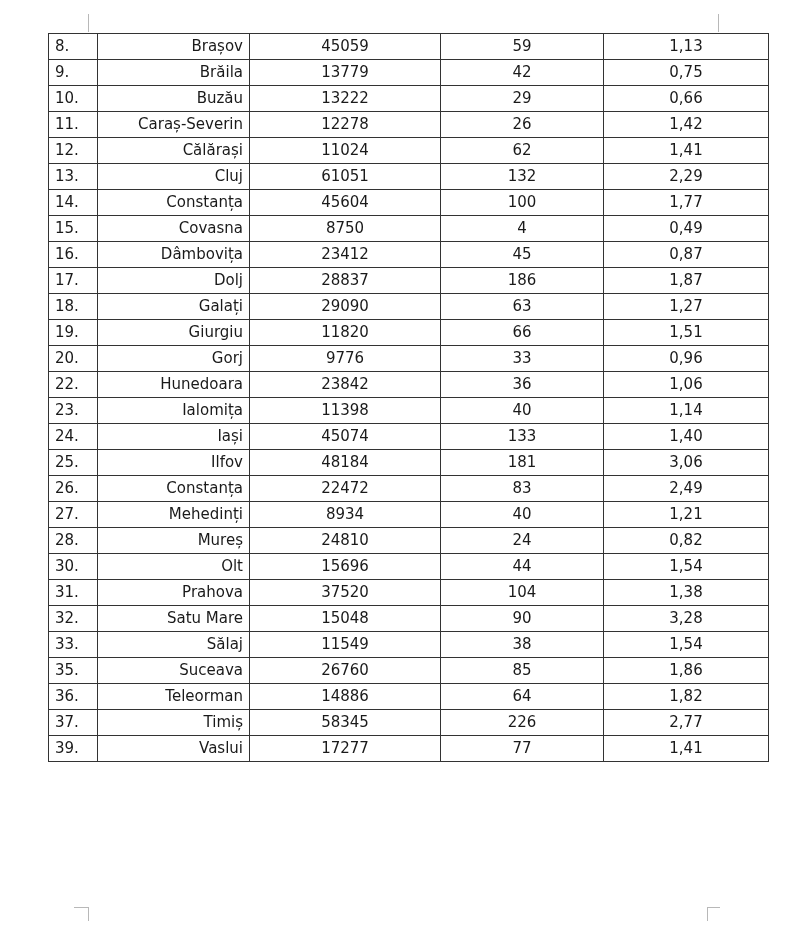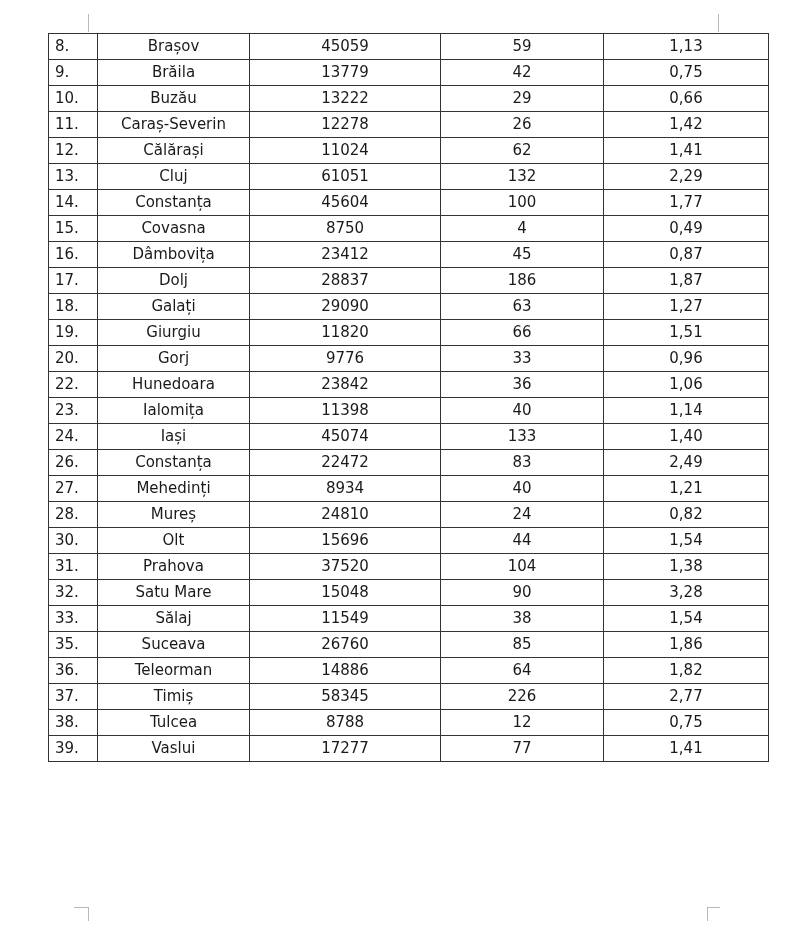--- a/index.html
+++ b/index.html
@@ -42,21 +42,21 @@
       line-height: 25px;
       white-space: nowrap;
       overflow: hidden;
     }
     col.c-num { width: 49px; }
     col.c-name { width: 152px; }
     col.c-pop { width: 191px; }
     col.c-cases { width: 163px; }
     col.c-rate { width: 165px; }
     td.num { text-align: left; padding-left: 5px; }
-    td.name { text-align: center; padding-left: 6px; }
+    td.name { text-align: right; padding-left: 6px; }
     td.center { text-align: center; }
   </style>
 </head>
 <body>
 
 <div class="corner corner-tl"></div>
 <div class="corner corner-tr"></div>
 <div class="corner corner-bl"></div>
 <div class="corner corner-br"></div>
 
@@ -175,20 +175,27 @@
         <td class="center">1,14</td>
       </tr>
       <tr>
         <td class="num">24.</td>
         <td class="name">Iași</td>
         <td class="center">45074</td>
         <td class="center">133</td>
         <td class="center">1,40</td>
       </tr>
       <tr>
+        <td class="num">25.</td>
+        <td class="name">Ilfov</td>
+        <td class="center">48184</td>
+        <td class="center">181</td>
+        <td class="center">3,06</td>
+      </tr>
+      <tr>
         <td class="num">26.</td>
         <td class="name">Constanța</td>
         <td class="center">22472</td>
         <td class="center">83</td>
         <td class="center">2,49</td>
       </tr>
       <tr>
         <td class="num">27.</td>
         <td class="name">Mehedinți</td>
         <td class="center">8934</td>
@@ -245,27 +252,20 @@
         <td class="center">1,82</td>
       </tr>
       <tr>
         <td class="num">37.</td>
         <td class="name">Timiș</td>
         <td class="center">58345</td>
         <td class="center">226</td>
         <td class="center">2,77</td>
       </tr>
       <tr>
-        <td class="num">38.</td>
-        <td class="name">Tulcea</td>
-        <td class="center">8788</td>
-        <td class="center">12</td>
-        <td class="center">0,75</td>
-      </tr>
-      <tr>
         <td class="num">39.</td>
         <td class="name">Vaslui</td>
         <td class="center">17277</td>
         <td class="center">77</td>
         <td class="center">1,41</td>
       </tr>
     </tbody>
 </table>
 
 </body></html>

